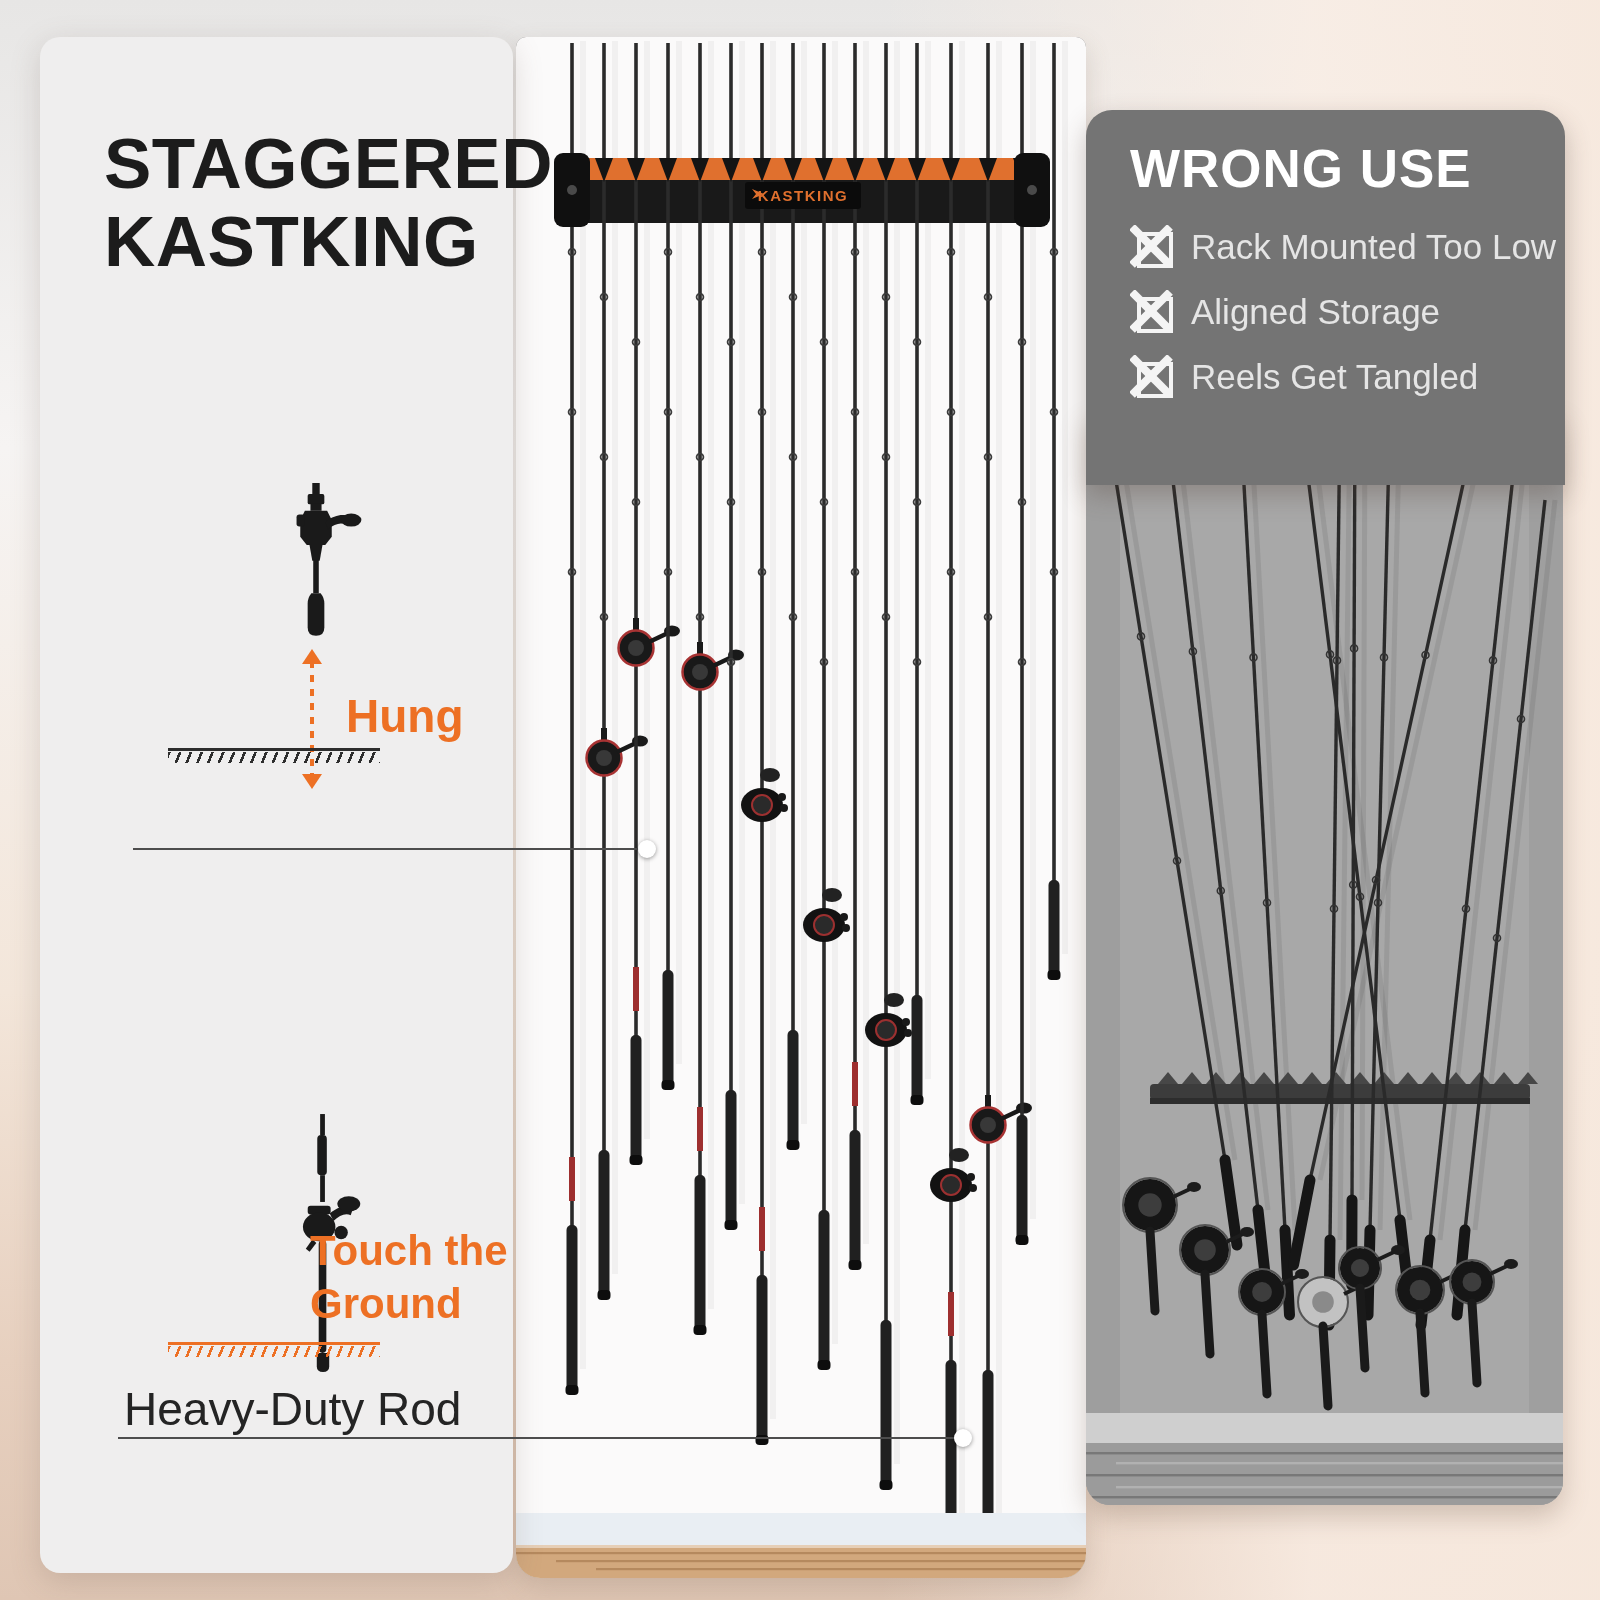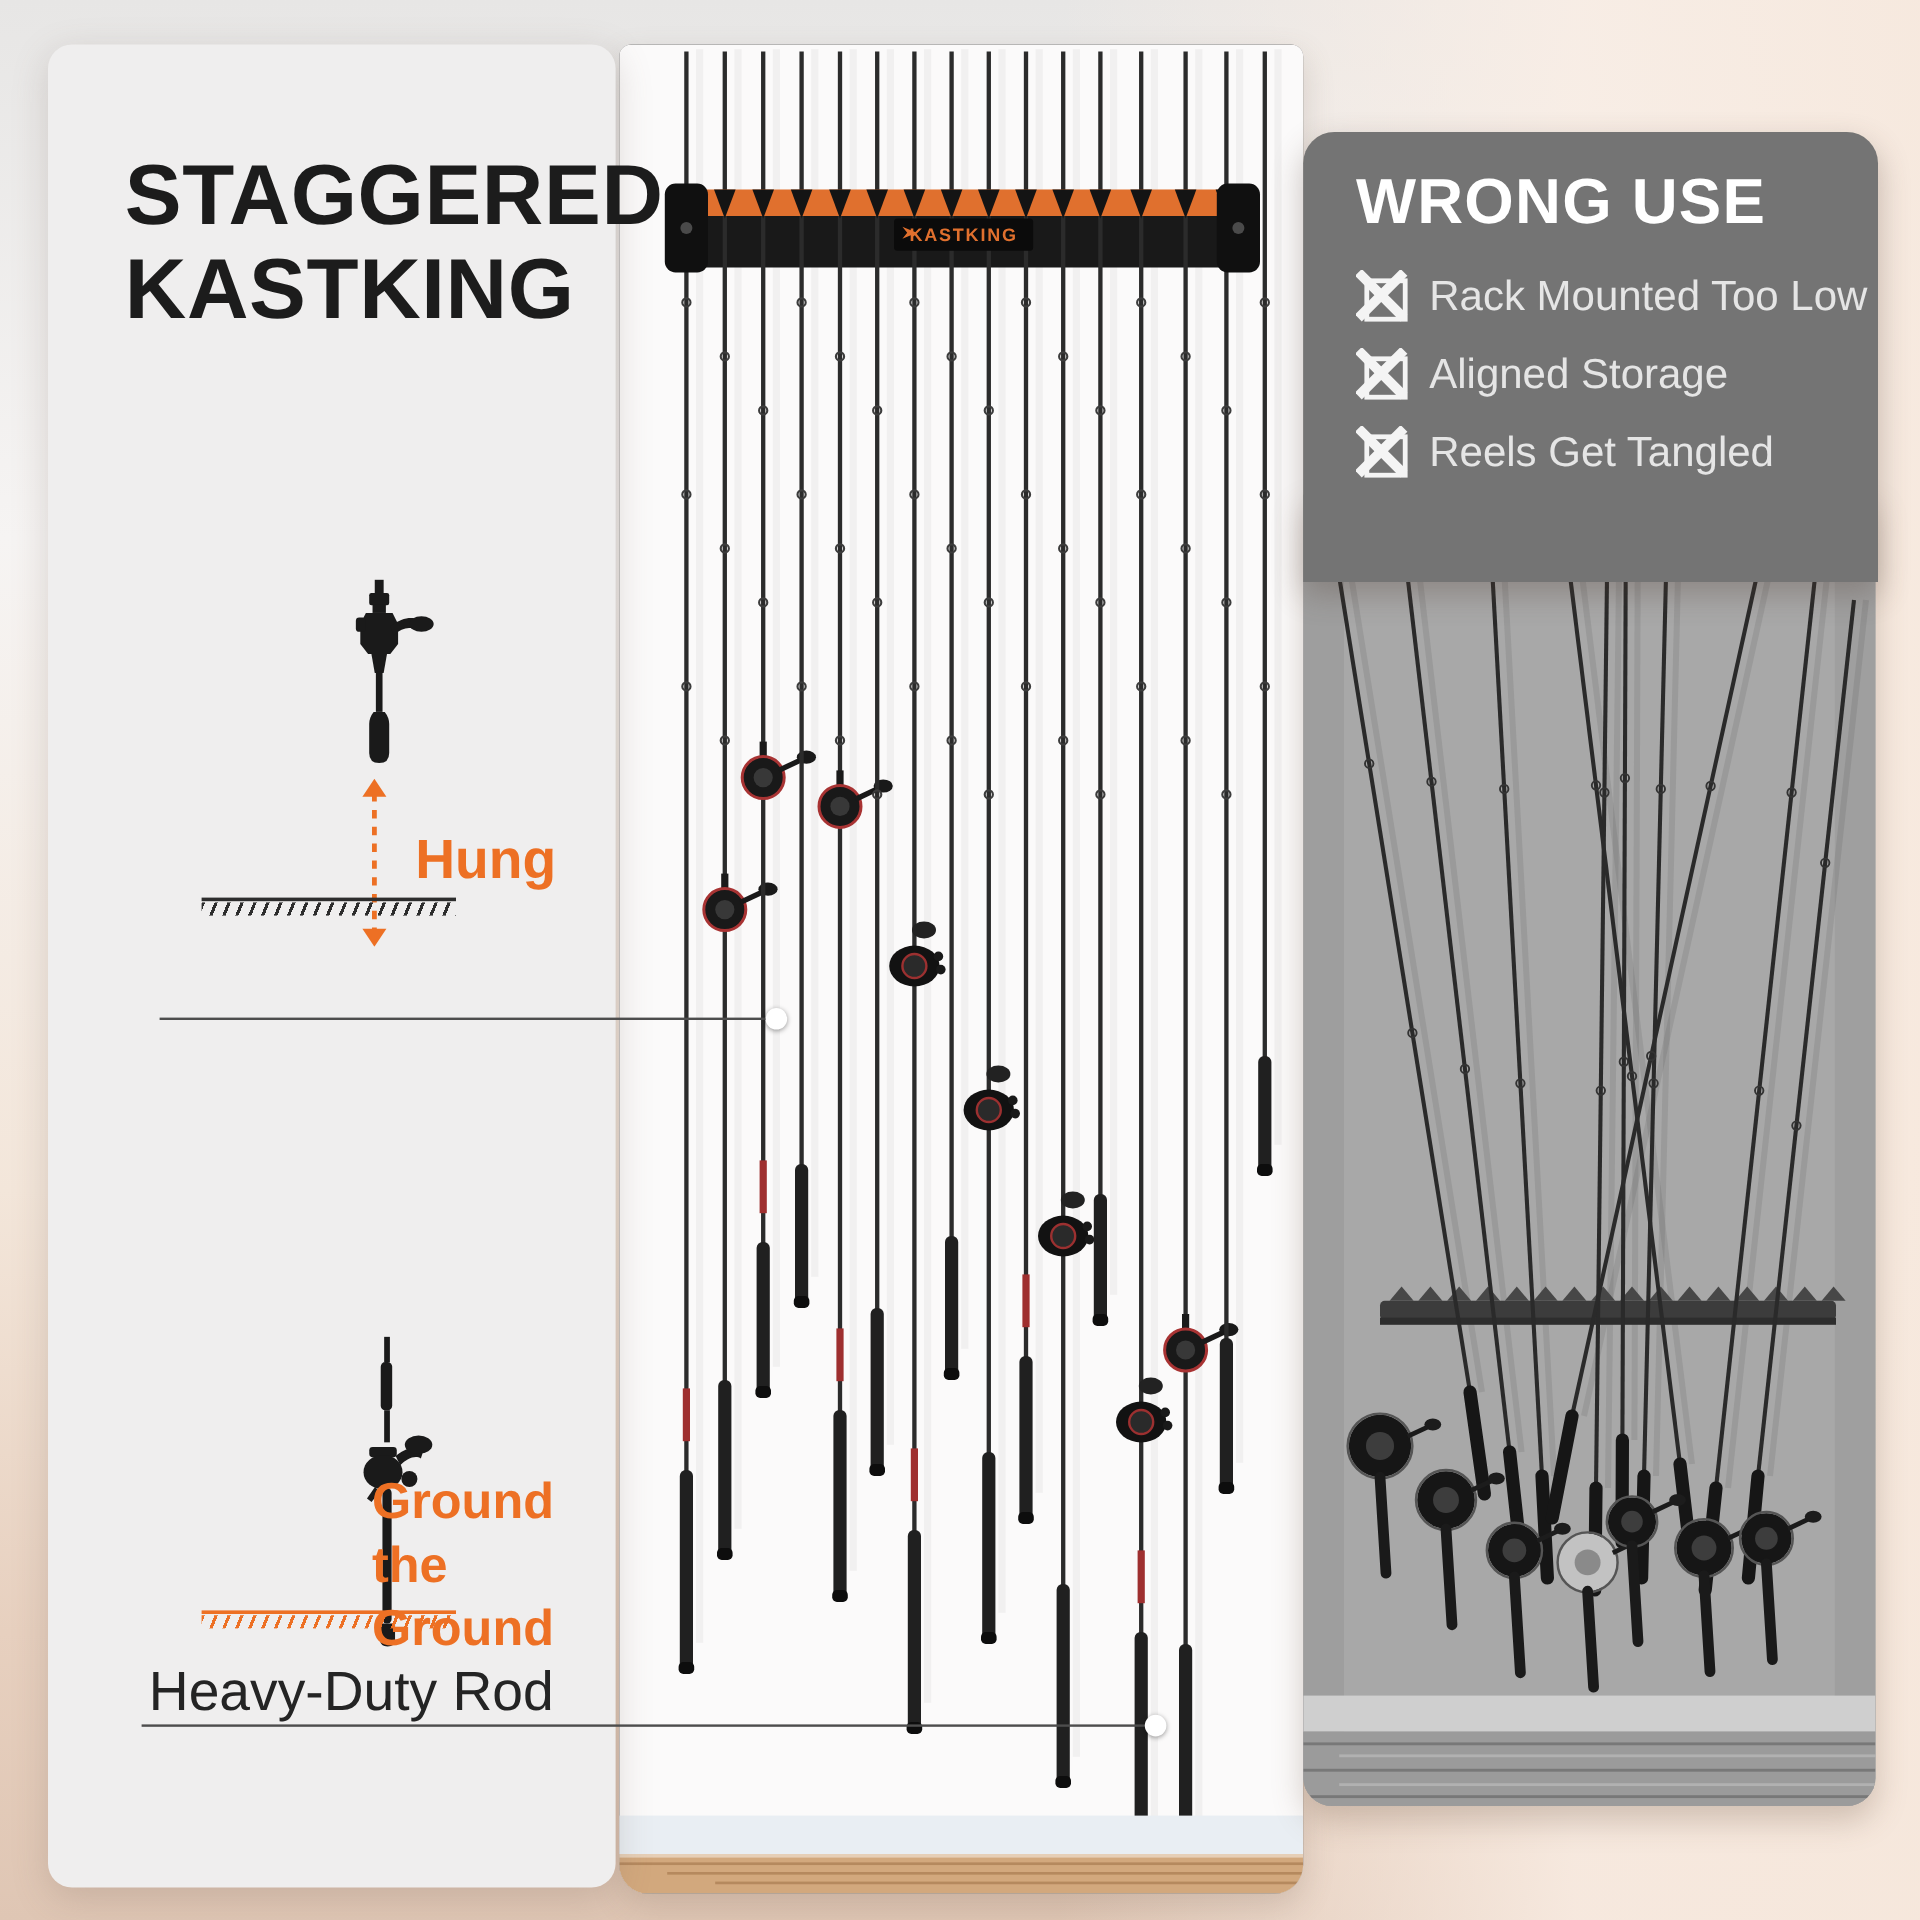--- a/index.html
+++ b/index.html
@@ -114,21 +114,21 @@
       <rect x="40.5" y="132" width="8" height="118" rx="4"></rect>
       <path d="M38.5,250 h13 v14 q0,6 -6.5,6 q-6.5,0 -6.5,-6 z"></path>
     </g>
   </svg>
 
   <div class="abs ground ground-2" style="left:128px;top:1305px;">
     <div class="ground-hatch"></div>
   </div>
 
   <div class="abs touch-label" style="left:270px;top:1187px;">
-    <div>Ground the</div>
+    <div>Touch the</div>
     <div>Ground</div>
   </div>
 
   <div class="abs heavy-label" style="left:84px;top:1345px;text-align:center;">Heavy-Duty Rod</div>
 </section>
 
 <section class="abs mid-photo">
   <svg id="mid-svg" width="570" height="1541" viewBox="0 0 570 1541">
       <rect x="0" y="0" width="570" height="1541" fill="#fbfafa"></rect>
       <rect x="64" y="4" width="6" height="1328" fill="rgba(60,60,60,0.05)"></rect>

